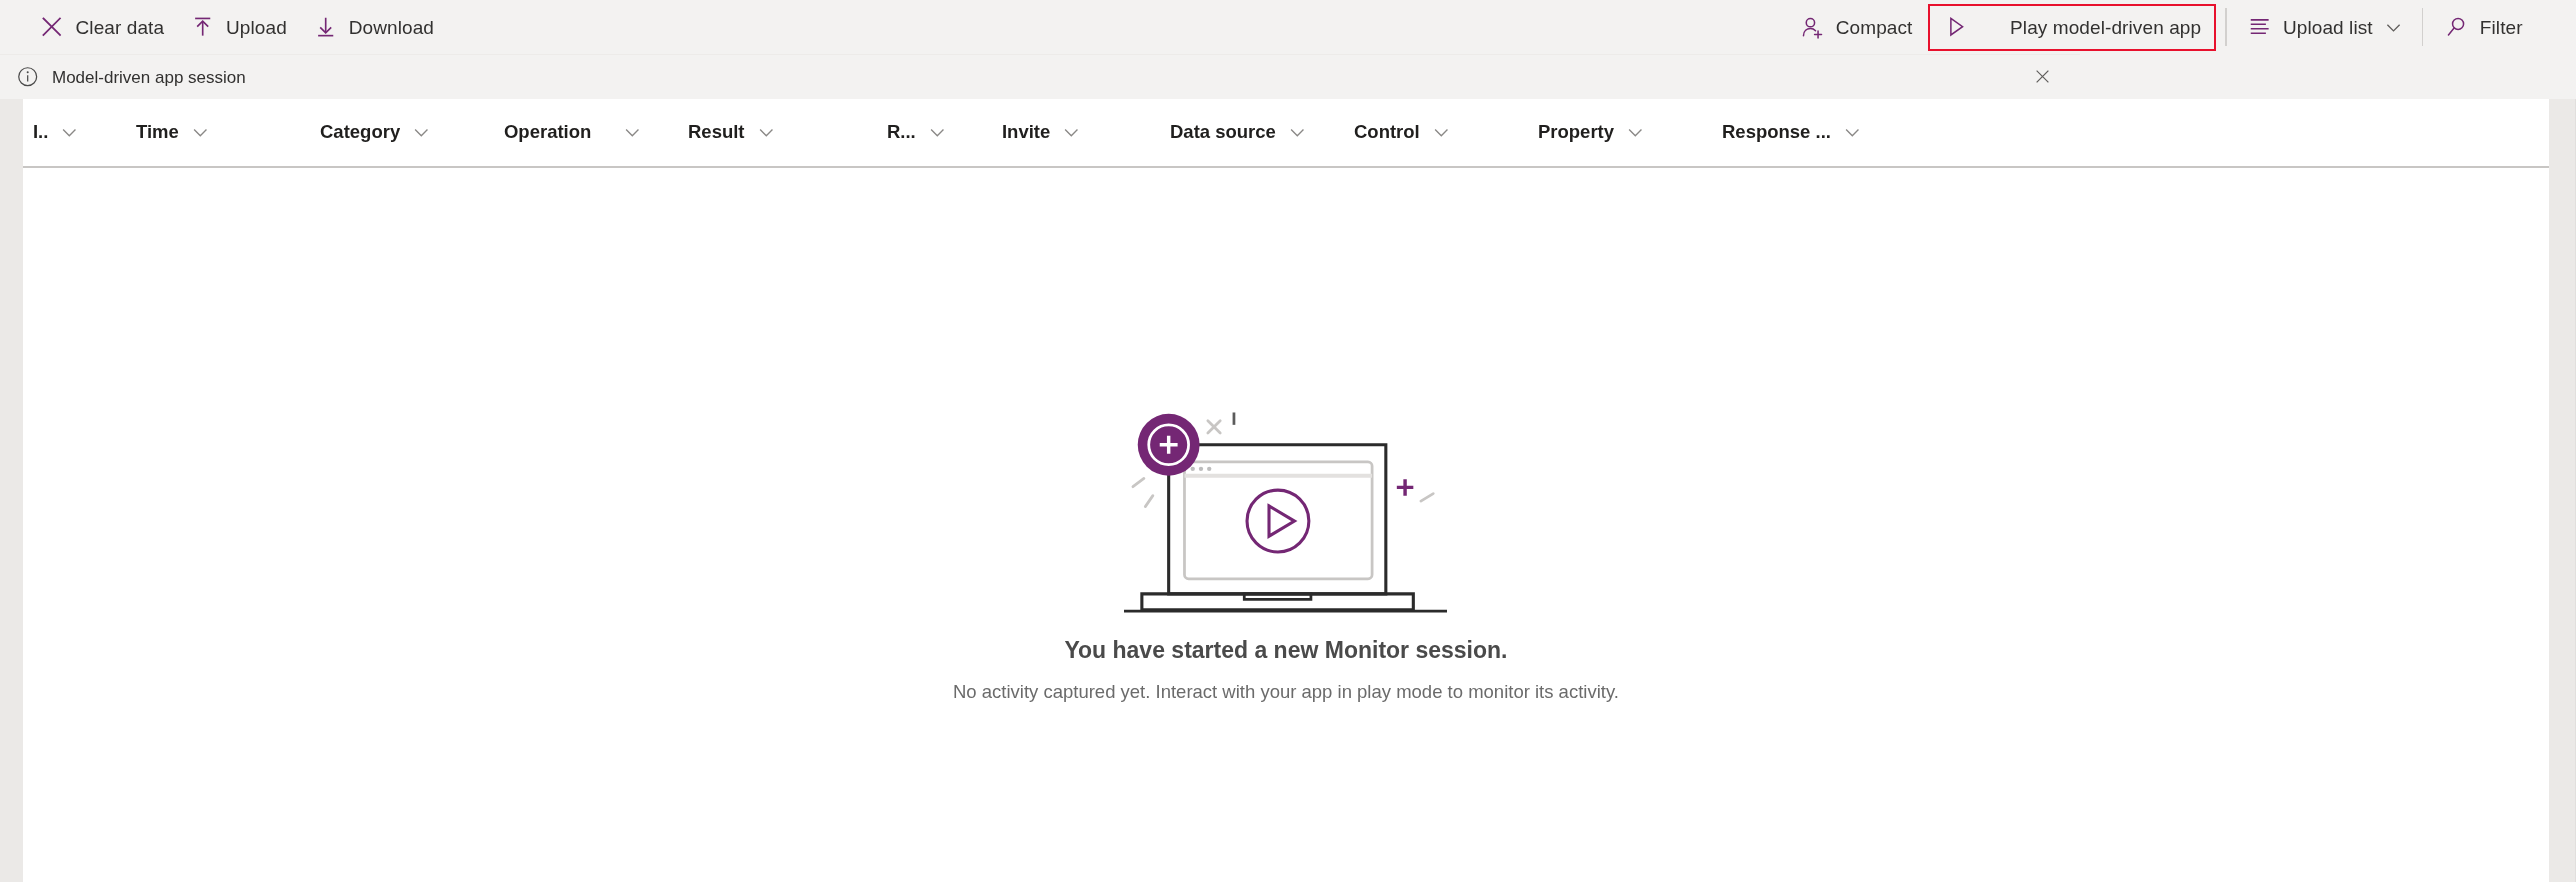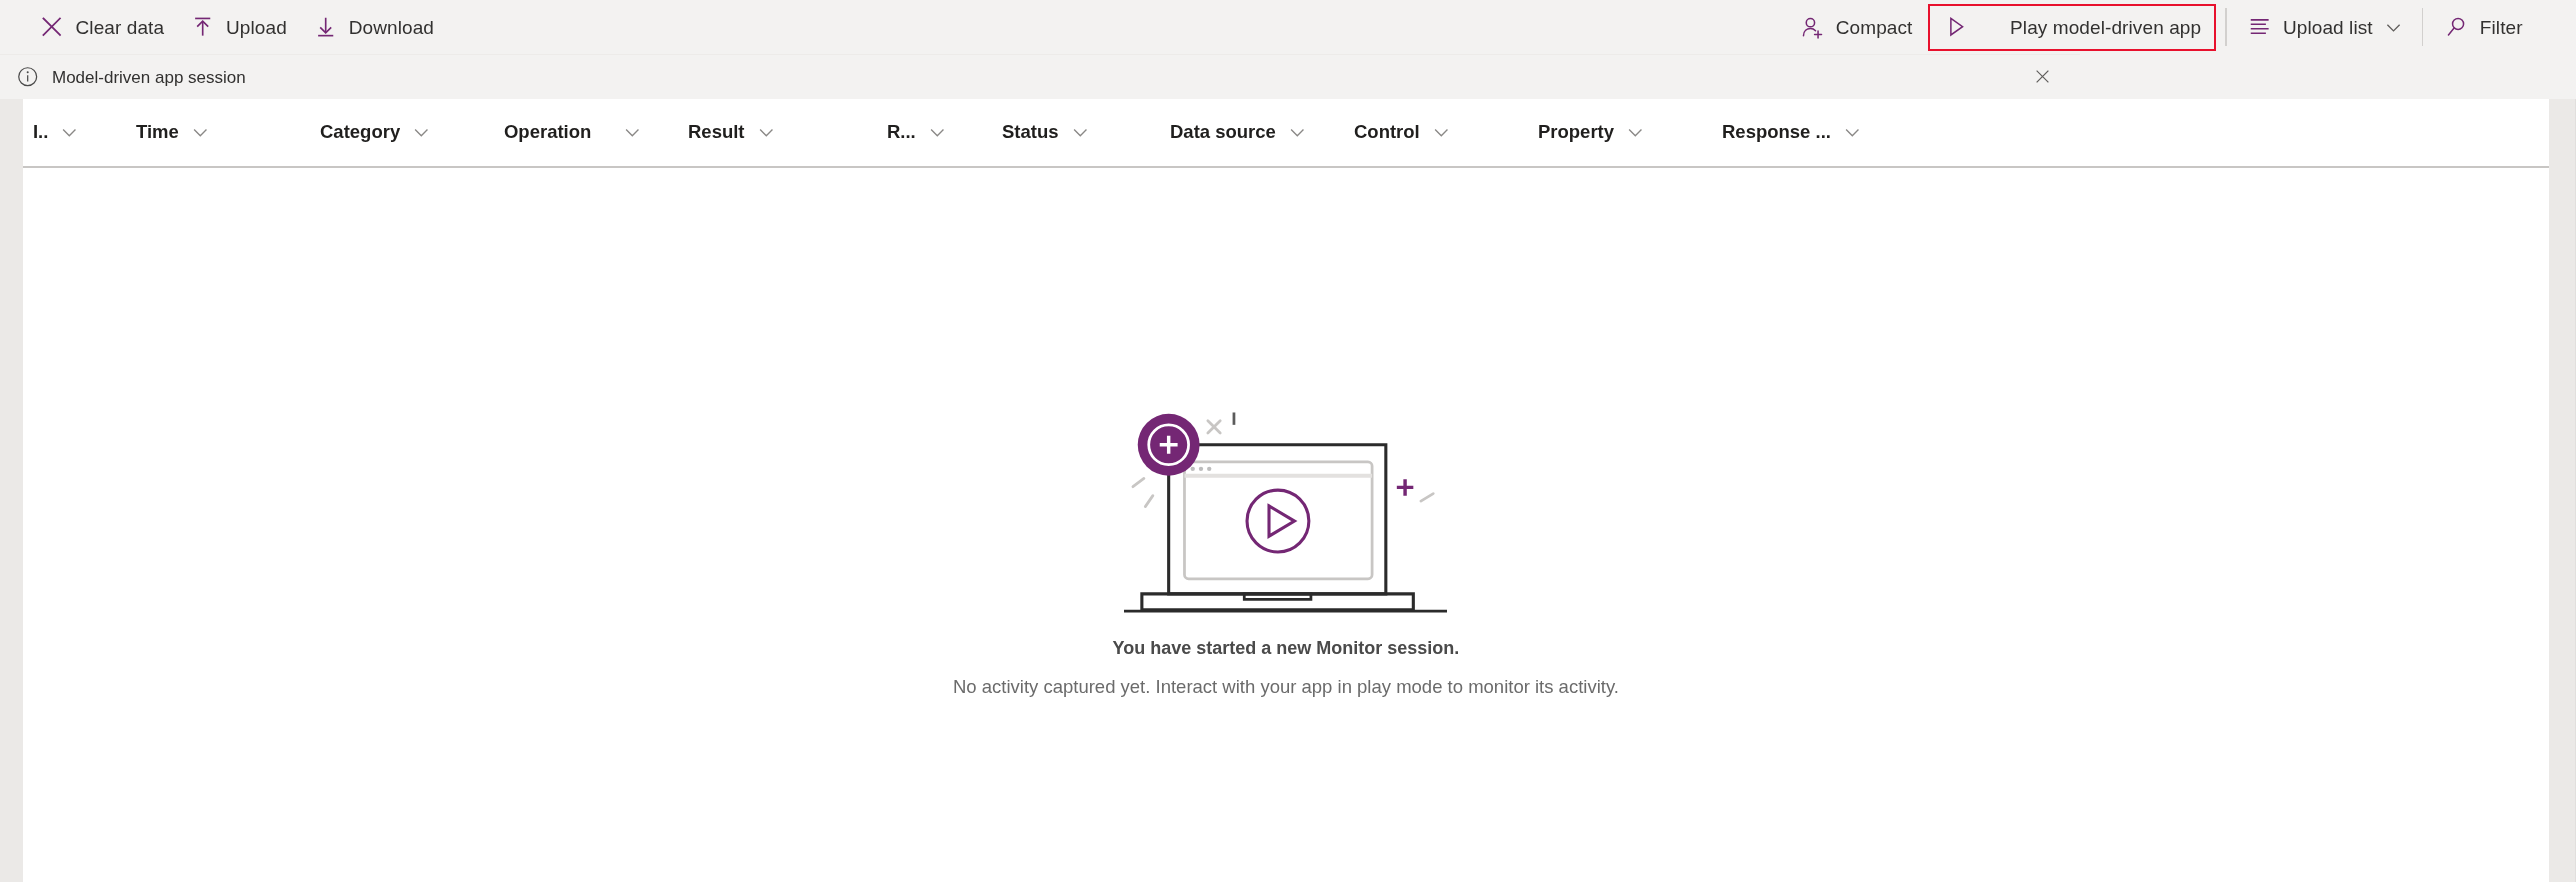--- a/index.html
+++ b/index.html
@@ -228,21 +228,21 @@
     top: 232px;
     display: flex;
     flex-direction: column;
     align-items: center;
   }
 
   .empty-illo { width: 323px; height: 227px; display: block; }
 
   .empty-title {
     margin-top: 12.4px;
-    font-size: 18px;
+    font-size: 23px;
     font-weight: bold;
     color: #4a4a4a;
     line-height: 1;
     text-align: center;
   }
 
   .empty-sub {
     margin-top: 20.6px;
     font-size: 18.5px;
     color: #6b6b6b;
@@ -414,21 +414,21 @@
           </div>
           <div class="col-head" style="width: 115px; flex: 0 0 115px;">
             <span class="col-label">R...</span>
             <span class="col-chev">
               <svg width="20.6" height="20.6" viewBox="0 0 30 30" aria-hidden="true">
                 <path d="M6 11 L15 20 L24 11" stroke="#8a8886" stroke-width="2" fill="none" stroke-linecap="butt" stroke-linejoin="miter"></path>
               </svg>
             </span>
           </div>
           <div class="col-head" style="width: 168px; flex: 0 0 168px;">
-            <span class="col-label">Status</span>
+            <span class="col-label">Invite</span>
             <span class="col-chev">
               <svg width="20.6" height="20.6" viewBox="0 0 30 30" aria-hidden="true">
                 <path d="M6 11 L15 20 L24 11" stroke="#8a8886" stroke-width="2" fill="none" stroke-linecap="butt" stroke-linejoin="miter"></path>
               </svg>
             </span>
           </div>
           <div class="col-head" style="width: 184px; flex: 0 0 184px;">
             <span class="col-label">Data source</span>
             <span class="col-chev">
               <svg width="20.6" height="20.6" viewBox="0 0 30 30" aria-hidden="true">

